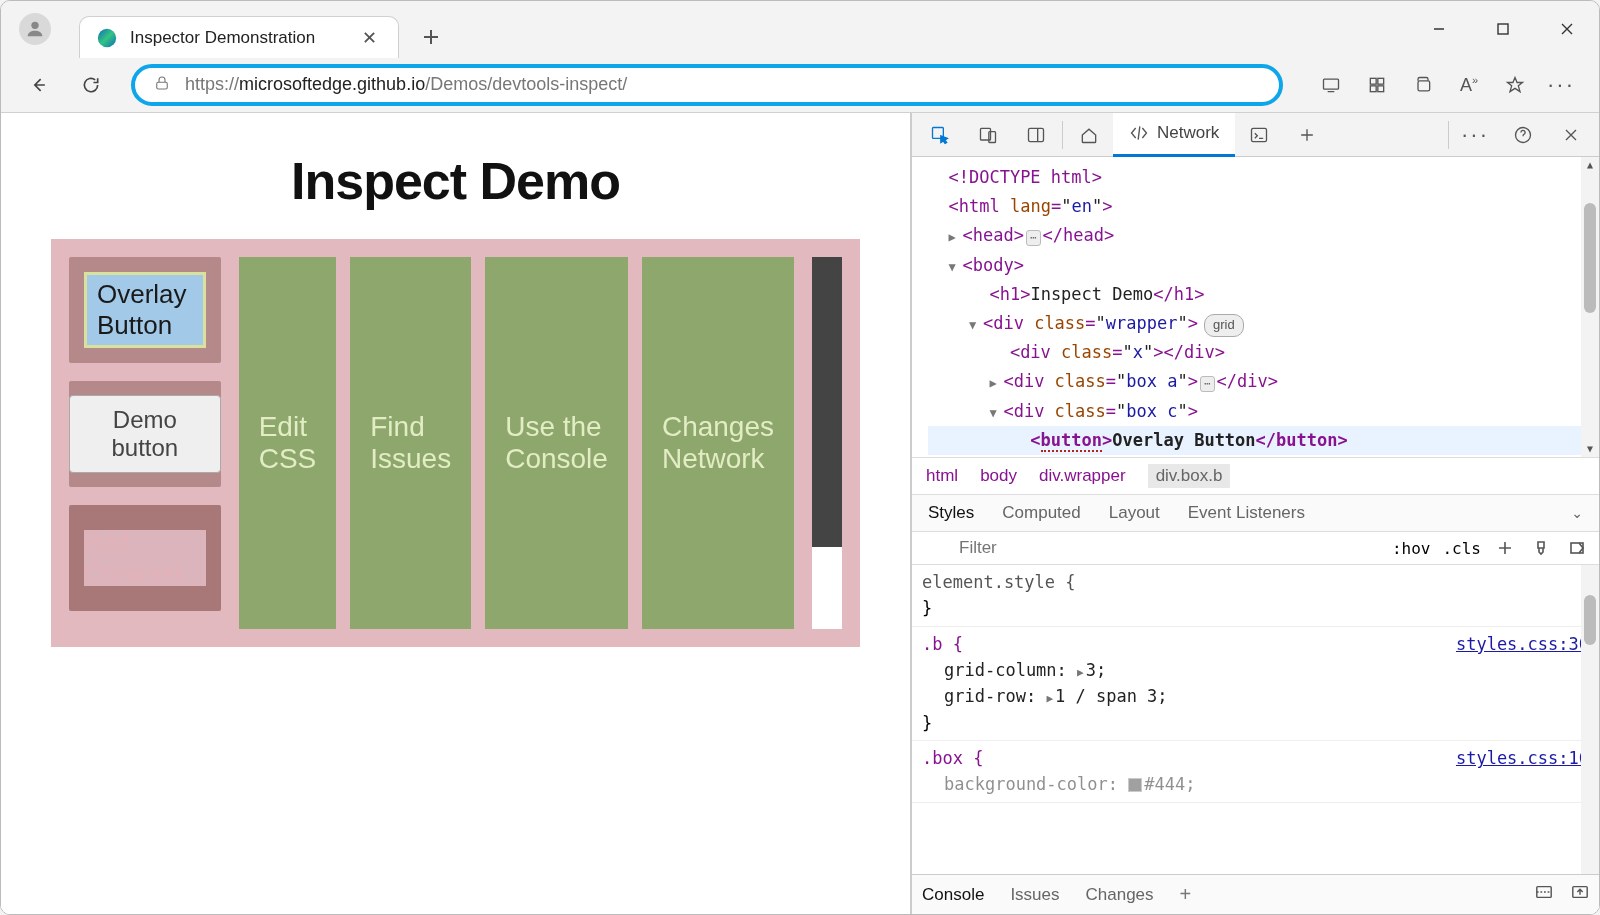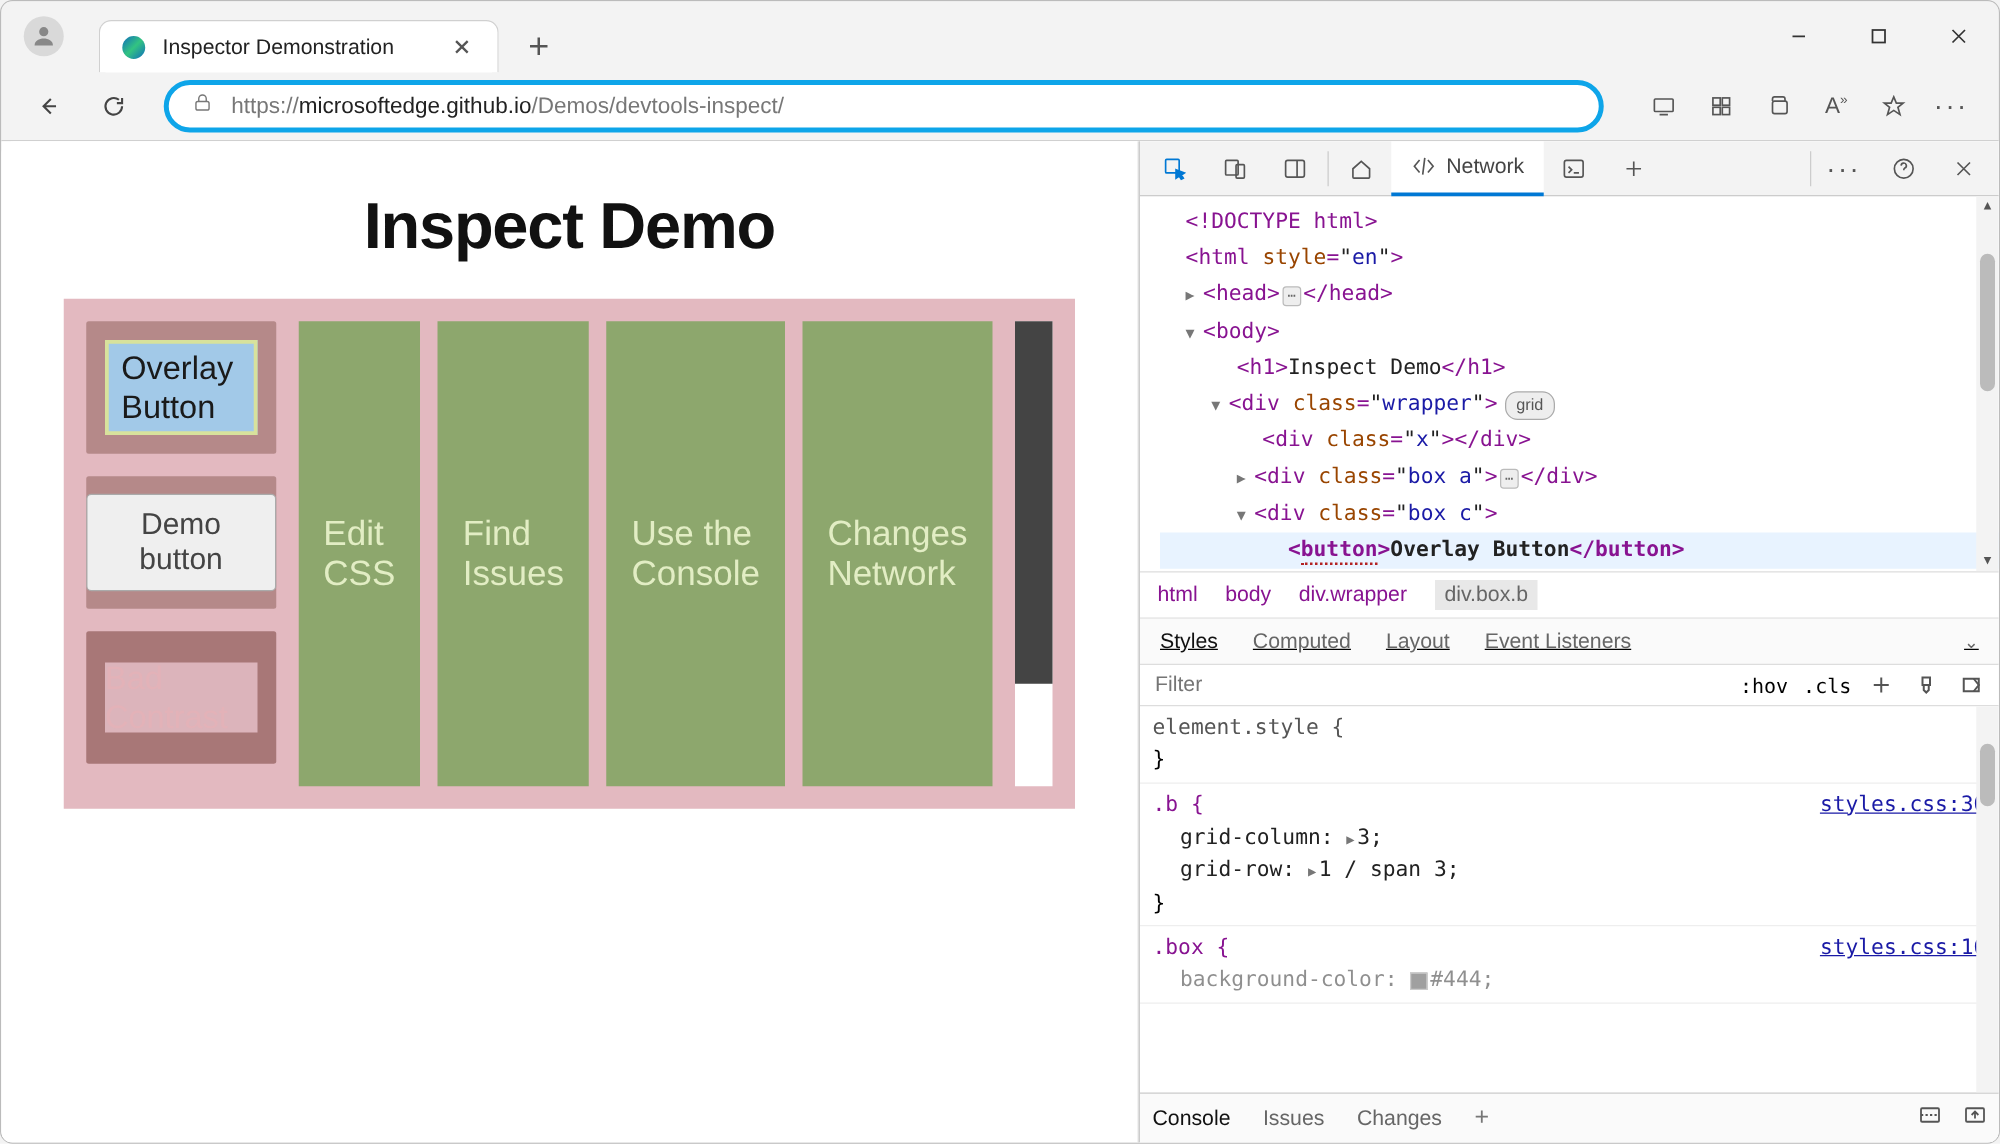--- a/index.html
+++ b/index.html
@@ -239,32 +239,32 @@
     display:flex; gap:22px; padding:6px 14px; font-size:17px;
     border-top:1px solid #ddd; border-bottom:1px solid #ddd;
     color:var(--code-tag);
     background:#fff; align-items:center;
   }
   .breadcrumb .crumb { white-space:nowrap; }
   .breadcrumb .crumb.sel { background:#e8e8e8; padding:2px 8px; color:#666; }
 
   .styles-header {
     display:flex; gap:28px; padding:8px 16px; font-size:17px;
-    border-bottom:1px solid #ddd; align-items:center; background:#fafafa;text-decoration:underline;
+    border-bottom:1px solid #ddd; align-items:center; background:#fafafa;
   }
   .styles-header .st-tab { color:#666; }
   .styles-header .st-tab.active { color:#111; font-weight:500; }
   .styles-header .chev { margin-left:auto; color:#666; font-size:14px; }
 
   .styles-toolbar {
     display:flex; align-items:center; border-bottom:1px solid #ddd;
     padding:4px 10px; gap:12px; background:#fff;
     font-size:17px;
   }
-  .styles-toolbar input { border:none; font-size:17px; flex:1; outline:none; color:#555; }
+  .styles-toolbar input { border:none; font-size:17px; flex:1; outline:none; color:#555;margin-left:35px; }
   .styles-toolbar .tb-b { font-family:Consolas,monospace; font-size:16px; }
   .styles-toolbar .tb-icon { width:24px; height:24px; display:flex; align-items:center; justify-content:center; }
   .styles-toolbar .tb-icon svg { width:16px; height:16px; stroke:#555; fill:none; stroke-width:1.6; }
 
   .styles-rules {
     font-family: Consolas, Menlo, monospace; font-size:17px; line-height:1.55;
     flex:1; overflow:hidden; position:relative;
   }
   .rule-block { border-bottom:1px solid #eee; padding:4px 10px; position:relative; }
   .rule-selector { color:#881391; }
@@ -485,21 +485,21 @@
         <div class="dev-icon">
             <svg viewBox="0 0 24 24">
               <path d="M6 6l12 12M18 6L6 18"></path>
             </svg>
           </div>
       </div>
     </div>
 
     <div class="dom-tree">
       <div class="dom-line">  <span class="tag">&lt;!DOCTYPE html&gt;</span></div>
-      <div class="dom-line">  <span class="tag">&lt;</span><span class="tag">html</span> <span class="attrn">style</span><span class="tag">=</span>"<span class="attrv">en</span>"<span class="tag">&gt;</span></div>
+      <div class="dom-line">  <span class="tag">&lt;</span><span class="tag">html</span> <span class="attrn">lang</span><span class="tag">=</span>"<span class="attrv">en</span>"<span class="tag">&gt;</span></div>
       <div class="dom-line">  <span class="tri">▶</span><span class="tag">&lt;</span><span class="tag">head</span><span class="tag">&gt;</span><span class="ellipsis-badge">⋯</span><span class="tag">&lt;/</span><span class="tag">head</span><span class="tag">&gt;</span></div>
       <div class="dom-line">  <span class="tri">▼</span><span class="tag">&lt;</span><span class="tag">body</span><span class="tag">&gt;</span></div>
       <div class="dom-line">      <span class="tag">&lt;</span><span class="tag">h1</span><span class="tag">&gt;</span><span class="txtnode">Inspect Demo</span><span class="tag">&lt;/</span><span class="tag">h1</span><span class="tag">&gt;</span></div>
       <div class="dom-line">    <span class="tri">▼</span><span class="tag">&lt;div </span><span class="attrn">class</span><span class="tag">=</span>"<span class="attrv">wrapper</span>"<span class="tag">&gt;</span><span class="grid-badge">grid</span></div>
       <div class="dom-line">        <span class="tag">&lt;div </span><span class="attrn">class</span><span class="tag">=</span>"<span class="attrv">x</span>"<span class="tag">&gt;&lt;/div&gt;</span></div>
       <div class="dom-line">      <span class="tri">▶</span><span class="tag">&lt;div </span><span class="attrn">class</span><span class="tag">=</span>"<span class="attrv">box a</span>"<span class="tag">&gt;</span><span class="ellipsis-badge">⋯</span><span class="tag">&lt;/div&gt;</span></div>
       <div class="dom-line">      <span class="tri">▼</span><span class="tag">&lt;div </span><span class="attrn">class</span><span class="tag">=</span>"<span class="attrv">box c</span>"<span class="tag">&gt;</span></div>
       <div class="dom-line sel">          <span class="tag">&lt;</span><span class="tag squiggle">button</span><span class="tag">&gt;</span><span class="txtnode">Overlay Button</span><span class="tag">&lt;/</span><span class="tag">button</span><span class="tag">&gt;</span></div>
       <div class="dom-line">        </div>
 

